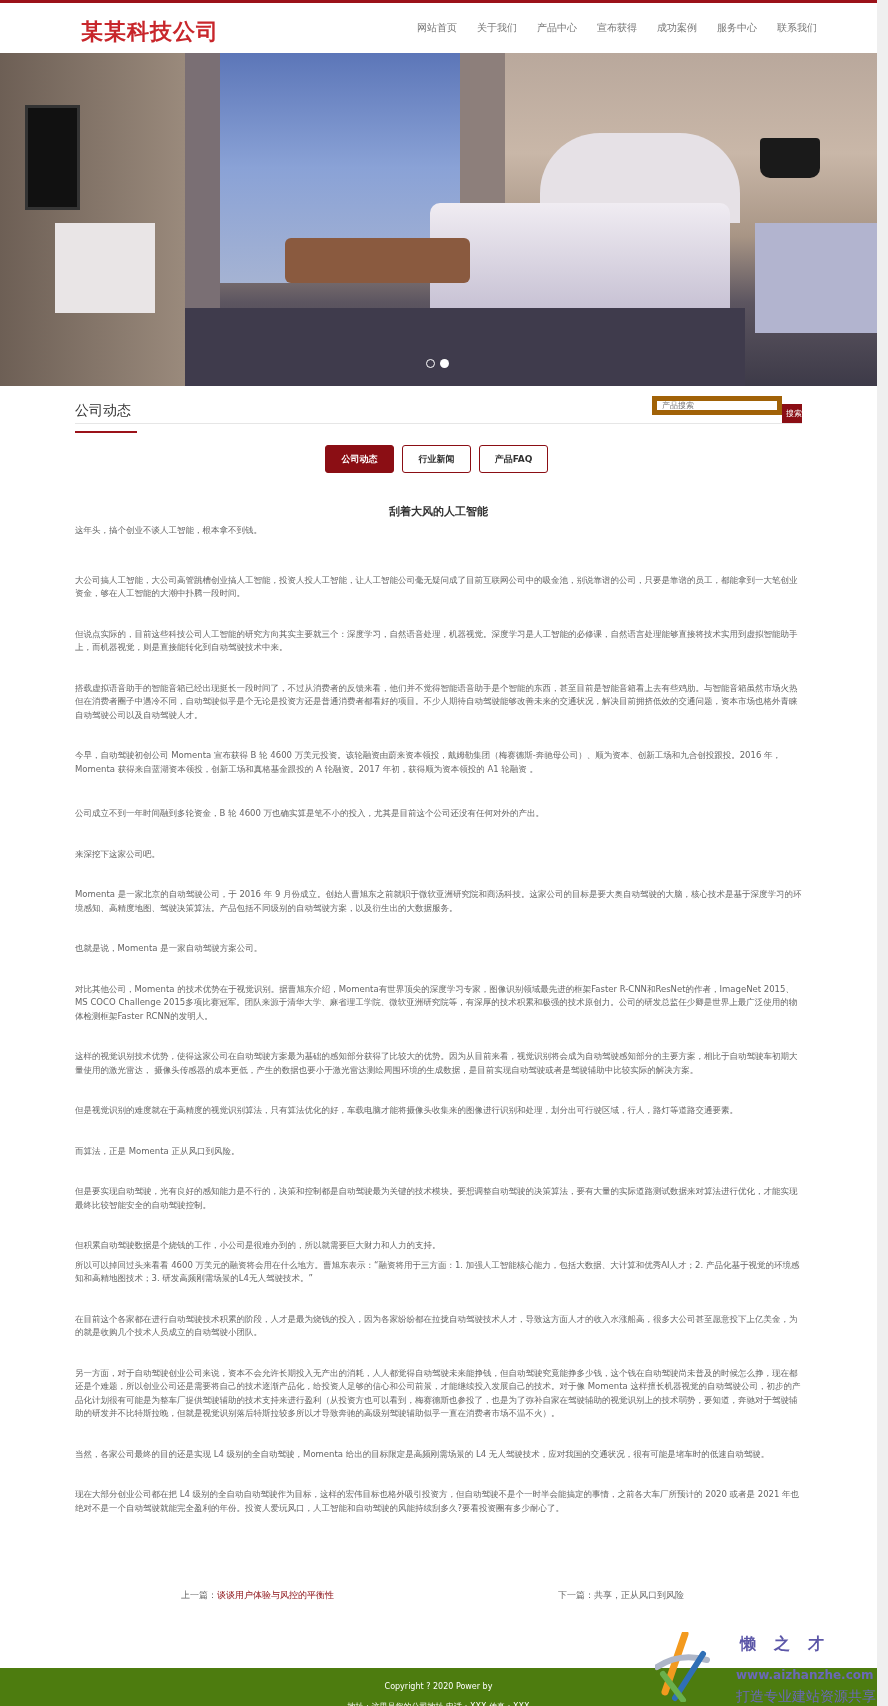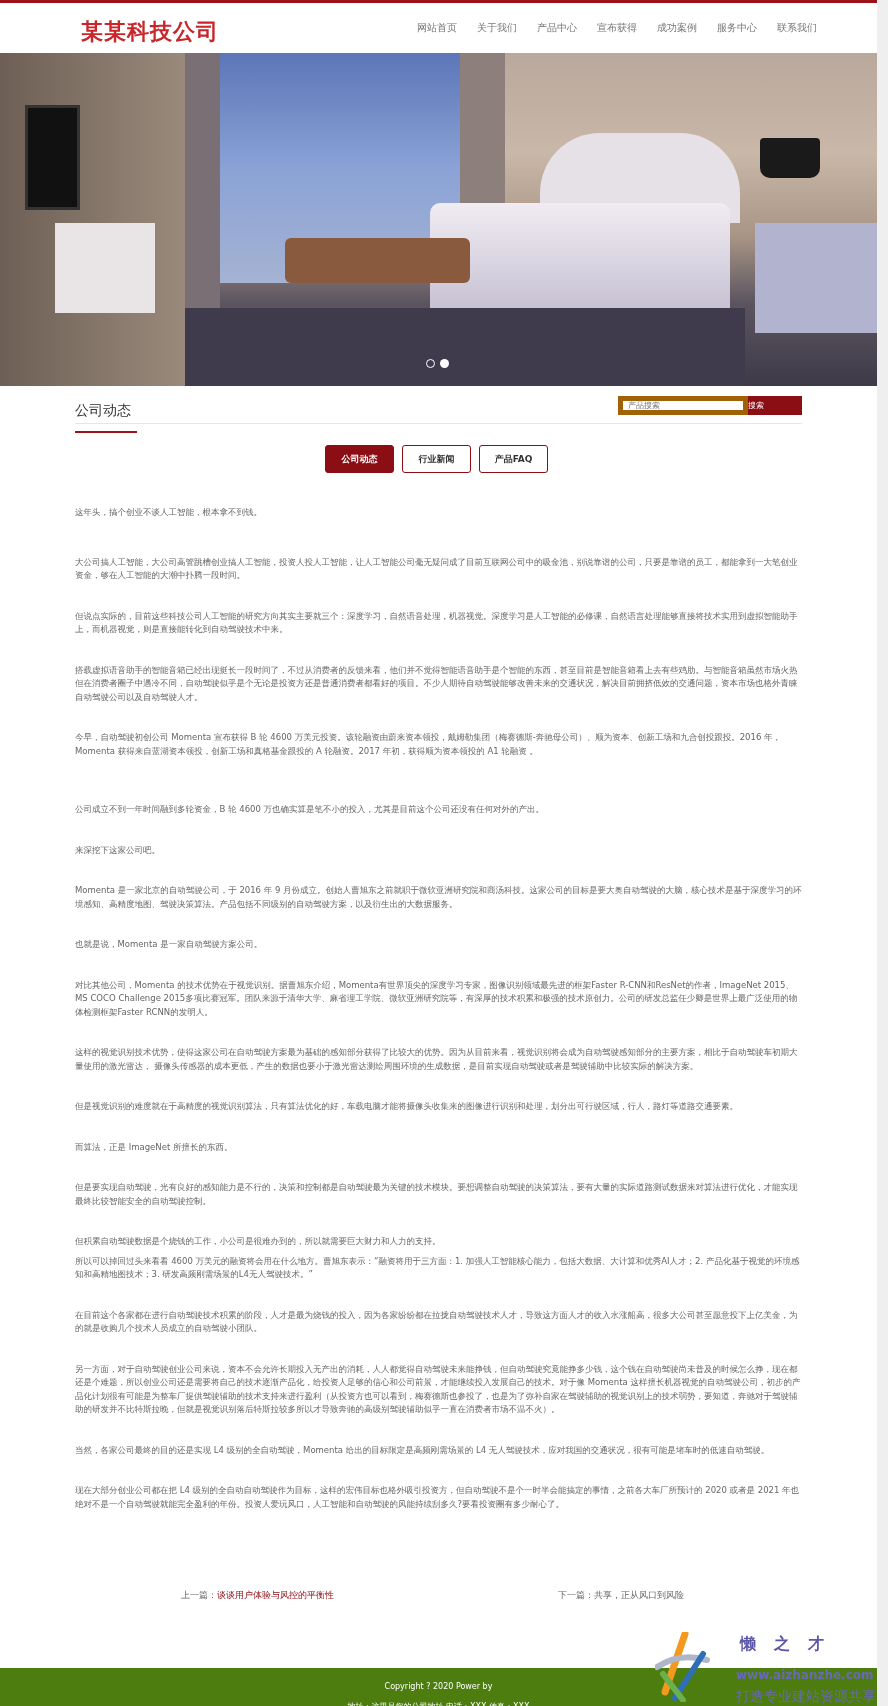--- a/index.html
+++ b/index.html
@@ -32,21 +32,21 @@
   .dots { position: absolute; left: 426px; top: 306px; display: flex; gap: 5px; }
   .dot { width: 9px; height: 9px; border-radius: 50%; cursor: pointer; }
   .dot.off { border: 1.5px solid #fff; background: transparent; }
   .dot.on { background: #fff; }
 
   .section-head { position: absolute; left: 75px; top: 396px; width: 727px; height: 28px; border-bottom: 1px solid #e6e6e6; }
   .section-title { position: absolute; left: 0; top: 6px; font-size: 14px; color: #333; padding-bottom: 6px; }
   .section-title::after { content: ""; position: absolute; left: 0; bottom: -7px; width: 62px; height: 2px; background: #9b1219; }
   .search { position: absolute; right: 0; top: 0; display: flex; }
   .search-input { width: 130px; height: 19px; border: 5px solid #a16207; font-size: 8px; color: #999; padding: 0 5px; line-height: 17px; font-family: inherit; }
-  .search-btn { width: 54px; height: 19px; background: #8b0e14; color: #fff; font-size: 8px; border: none; line-height: 19px; text-align: left; cursor: pointer; }
+  .search-btn { width: 20px; height: 19px; background: #8b0e14; color: #fff; font-size: 8px; border: none; line-height: 19px; text-align: right; cursor: pointer; margin-top: 8px; }
 
   .tabs { position: absolute; left: 325px; top: 445px; display: flex; gap: 8px; }
   .tab { width: 69px; height: 28px; border: 1px solid #8b0e14; border-radius: 3px; font-size: 9px; font-weight: bold; color: #333; text-align: center; line-height: 26px; cursor: pointer; background: #fff; }
   .tab.active { background: #8b0e14; color: #fff; }
 
   .article { position: absolute; left: 75px; top: 504px; width: 727px; }
   .article-title { text-align: center; font-size: 11px; font-weight: bold; color: #333; height: 18px; }
   .p { font-size: 8.5px; line-height: 13.5px; color: #666; }
 
   .prevnext { position: absolute; top: 1589px; font-size: 9px; color: #666; }
@@ -104,33 +104,34 @@
     </div>
   </div>
 
   <div class="tabs">
     <div class="tab active">公司动态</div>
     <div class="tab">行业新闻</div>
     <div class="tab">产品FAQ</div>
   </div>
 
   <div class="article">
+    <div class="article-title">刮着大风的人工智能</div>
     <p class="p" style="margin-top:2px">这年头，搞个创业不谈人工智能，根本拿不到钱。</p>
     <p class="p" style="margin-top:36px">大公司搞人工智能，大公司高管跳槽创业搞人工智能，投资人投人工智能，让人工智能公司毫无疑问成了目前互联网公司中的吸金池，别说靠谱的公司，只要是靠谱的员工，都能拿到一大笔创业资金，够在人工智能的大潮中扑腾一段时间。</p>
     <p class="p" style="margin-top:27px">但说点实际的，目前这些科技公司人工智能的研究方向其实主要就三个：深度学习，自然语音处理，机器视觉。深度学习是人工智能的必修课，自然语言处理能够直接将技术实用到虚拟智能助手上，而机器视觉，则是直接能转化到自动驾驶技术中来。</p>
     <p class="p" style="margin-top:27px">搭载虚拟语音助手的智能音箱已经出现挺长一段时间了，不过从消费者的反馈来看，他们并不觉得智能语音助手是个智能的东西，甚至目前是智能音箱看上去有些鸡肋。与智能音箱虽然市场火热但在消费者圈子中遇冷不同，自动驾驶似乎是个无论是投资方还是普通消费者都看好的项目。不少人期待自动驾驶能够改善未来的交通状况，解决目前拥挤低效的交通问题，资本市场也格外青睐自动驾驶公司以及自动驾驶人才。</p>
     <p class="p" style="margin-top:27px">今早，自动驾驶初创公司 Momenta 宣布获得 B 轮 4600 万美元投资。该轮融资由蔚来资本领投，戴姆勒集团（梅赛德斯-奔驰母公司）、顺为资本、创新工场和九合创投跟投。2016 年，Momenta 获得来自蓝湖资本领投，创新工场和真格基金跟投的 A 轮融资。2017 年初，获得顺为资本领投的 A1 轮融资 。</p>
-    <p class="p" style="margin-top:45px">公司成立不到一年时间融到多轮资金，B 轮 4600 万也确实算是笔不小的投入，尤其是目前这个公司还没有任何对外的产出。</p>
+    <p class="p" style="margin-top:31px">公司成立不到一年时间融到多轮资金，B 轮 4600 万也确实算是笔不小的投入，尤其是目前这个公司还没有任何对外的产出。</p>
     <p class="p" style="margin-top:27px">来深挖下这家公司吧。</p>
     <p class="p" style="margin-top:27px">Momenta 是一家北京的自动驾驶公司，于 2016 年 9 月份成立。创始人曹旭东之前就职于微软亚洲研究院和商汤科技。这家公司的目标是要大奥自动驾驶的大脑，核心技术是基于深度学习的环境感知、高精度地图、驾驶决策算法。产品包括不同级别的自动驾驶方案，以及衍生出的大数据服务。</p>
     <p class="p" style="margin-top:27px">也就是说，Momenta 是一家自动驾驶方案公司。</p>
     <p class="p" style="margin-top:27px">对比其他公司，Momenta 的技术优势在于视觉识别。据曹旭东介绍，Momenta有世界顶尖的深度学习专家，图像识别领域最先进的框架Faster R-CNN和ResNet的作者，ImageNet 2015、MS COCO Challenge 2015多项比赛冠军。团队来源于清华大学、麻省理工学院、微软亚洲研究院等，有深厚的技术积累和极强的技术原创力。公司的研发总监任少卿是世界上最广泛使用的物体检测框架Faster RCNN的发明人。</p>
     <p class="p" style="margin-top:27px">这样的视觉识别技术优势，使得这家公司在自动驾驶方案最为基础的感知部分获得了比较大的优势。因为从目前来看，视觉识别将会成为自动驾驶感知部分的主要方案，相比于自动驾驶车初期大量使用的激光雷达， 摄像头传感器的成本更低，产生的数据也要小于激光雷达测绘周围环境的生成数据，是目前实现自动驾驶或者是驾驶辅助中比较实际的解决方案。</p>
     <p class="p" style="margin-top:27px">但是视觉识别的难度就在于高精度的视觉识别算法，只有算法优化的好，车载电脑才能将摄像头收集来的图像进行识别和处理，划分出可行驶区域，行人，路灯等道路交通要素。</p>
-    <p class="p" style="margin-top:27px">而算法，正是 ImageNet 所擅长的东西。</p>
+    <p class="p" style="margin-top:27px">而算法，正是 Momenta 正从风口到风险。</p>
     <p class="p" style="margin-top:27px">但是要实现自动驾驶，光有良好的感知能力是不行的，决策和控制都是自动驾驶最为关键的技术模块。要想调整自动驾驶的决策算法，要有大量的实际道路测试数据来对算法进行优化，才能实现最终比较智能安全的自动驾驶控制。</p>
     <p class="p" style="margin-top:27px">但积累自动驾驶数据是个烧钱的工作，小公司是很难办到的，所以就需要巨大财力和人力的支持。</p>
     <p class="p" style="margin-top:6px">所以可以掉回过头来看看 4600 万美元的融资将会用在什么地方。曹旭东表示：“融资将用于三方面：1. 加强人工智能核心能力，包括大数据、大计算和优秀AI人才；2. 产品化基于视觉的环境感知和高精地图技术；3. 研发高频刚需场景的L4无人驾驶技术。”</p>
     <p class="p" style="margin-top:27px">在目前这个各家都在进行自动驾驶技术积累的阶段，人才是最为烧钱的投入，因为各家纷纷都在拉拢自动驾驶技术人才，导致这方面人才的收入水涨船高，很多大公司甚至愿意投下上亿美金，为的就是收购几个技术人员成立的自动驾驶小团队。</p>
     <p class="p" style="margin-top:27px">另一方面，对于自动驾驶创业公司来说，资本不会允许长期投入无产出的消耗，人人都觉得自动驾驶未来能挣钱，但自动驾驶究竟能挣多少钱，这个钱在自动驾驶尚未普及的时候怎么挣，现在都还是个难题，所以创业公司还是需要将自己的技术逐渐产品化，给投资人足够的信心和公司前景，才能继续投入发展自己的技术。对于像 Momenta 这样擅长机器视觉的自动驾驶公司，初步的产品化计划很有可能是为整车厂提供驾驶辅助的技术支持来进行盈利（从投资方也可以看到，梅赛德斯也参投了，也是为了弥补自家在驾驶辅助的视觉识别上的技术弱势，要知道，奔驰对于驾驶辅助的研发并不比特斯拉晚，但就是视觉识别落后特斯拉较多所以才导致奔驰的高级别驾驶辅助似乎一直在消费者市场不温不火）。</p>
     <p class="p" style="margin-top:27px">当然，各家公司最终的目的还是实现 L4 级别的全自动驾驶，Momenta 给出的目标限定是高频刚需场景的 L4 无人驾驶技术，应对我国的交通状况，很有可能是堵车时的低速自动驾驶。</p>
     <p class="p" style="margin-top:27px">现在大部分创业公司都在把 L4 级别的全自动自动驾驶作为目标，这样的宏伟目标也格外吸引投资方，但自动驾驶不是个一时半会能搞定的事情，之前各大车厂所预计的 2020 或者是 2021 年也绝对不是一个自动驾驶就能完全盈利的年份。投资人爱玩风口，人工智能和自动驾驶的风能持续刮多久?要看投资圈有多少耐心了。</p>
   </div>
 
   <div class="prevnext" style="left:181px">

